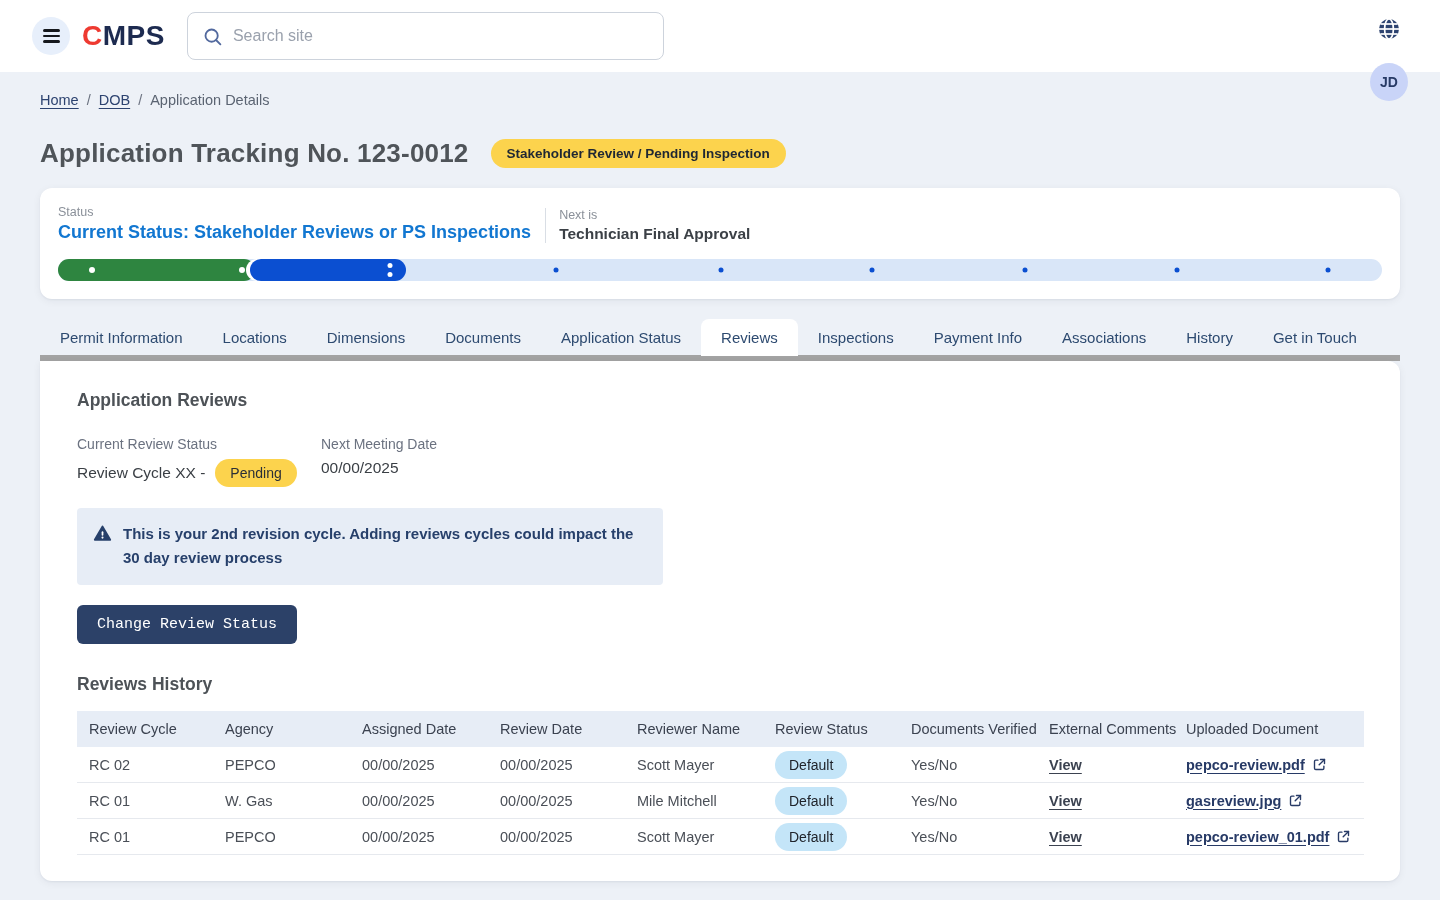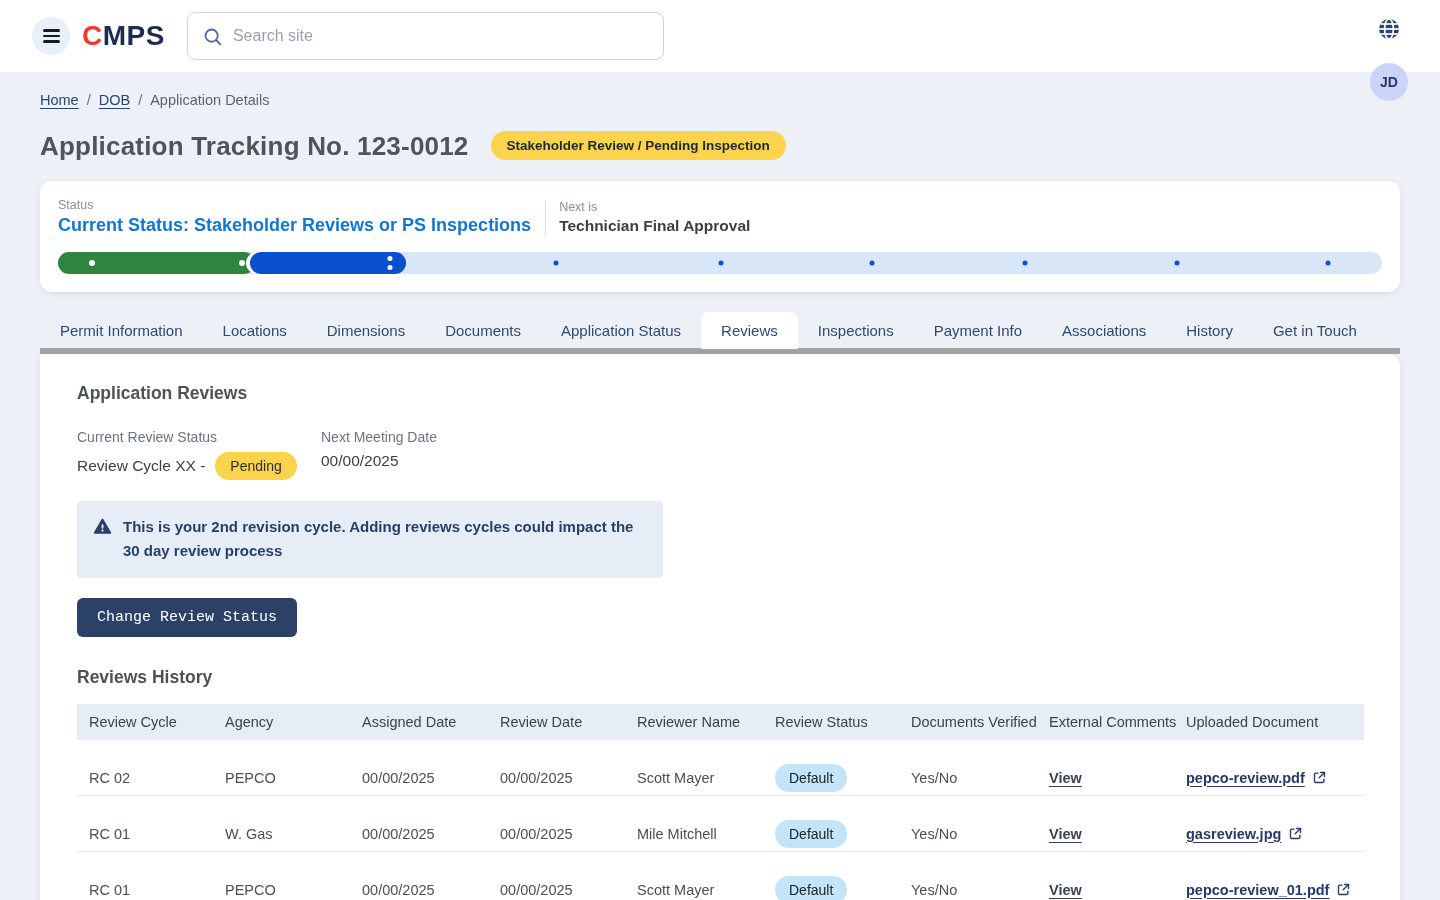--- a/index.html
+++ b/index.html
@@ -44,34 +44,34 @@
   }
 
   
   .page { padding:20px 40px 0 40px; }
 
   .breadcrumb { font-size:14.5px; display:flex; gap:8px; align-items:center; }
   .breadcrumb a { color:var(--link-navy,#2d4370); text-decoration:underline; text-underline-offset:3px; }
   .breadcrumb .sep { color:#6b7280; }
   .breadcrumb .current { color:#5b6472; }
 
-  .title-row { margin-top:23px; display:flex; align-items:flex-start; gap:22px; }
+  .title-row { margin-top:30px; display:flex; align-items:center; gap:22px; }
   .page-title { font-size:26px; font-weight:700; color:#4f5459; letter-spacing:.2px; }
   .pill-yellow {
     background:var(--badge-yellow,#fcd34d); color:#1f2733;
     font-size:13.5px; font-weight:600; border-radius:16px; padding:7px 16px;
   }
 
   
   .status-card {
     margin-top:19px; background:var(--panel-bg,#fff); border-radius:12px;
     box-shadow:0 1px 2px rgba(13,26,54,.05), 0 2px 8px rgba(13,26,54,.06);
     padding:17px 18px 18px 18px;
   }
-  .status-top { display:flex; align-items:center; }
+  .status-top { display:flex; align-items:flex-end; }
   .status-block { }
   .mini-label { font-size:12.5px; color:#8a9099; }
   .status-value { margin-top:3px; font-size:18px; font-weight:700; color:var(--accent-blue,#1277d1); }
   .next-block { margin-left:14px; padding-left:13px; border-left:1px solid #d9dee5; }
   .next-value { margin-top:3px; font-size:15.5px; font-weight:700; color:#3b4046; }
 
   .progress { position:relative; margin-top:16px; height:22px; border-radius:11px; background:var(--progress-track,#d9e6f8); }
   .seg-done {
     position:absolute; left:0; top:0; height:22px; width:14.9%;
     background:var(--progress-green,#2e8540); border-radius:11px;
@@ -140,21 +140,21 @@
   .history-title { margin-top:30px; }
 
   
   .rtable { margin-top:16px; width:100%; }
   .thead, .trow {
     display:grid;
     grid-template-columns:136px 137px 138px 137px 138px 136px 138px 137px 1fr;
     align-items:center; padding-left:12px;
   }
   .thead { height:36px; background:var(--info-bg,#e7edf6); font-size:14.5px; color:#3b4250; }
-  .trow { height:36px; border-bottom:1px solid #e6e9ee; font-size:14.5px; color:#4a4f57;margin-top:20px; }
+  .trow { height:36px; border-bottom:1px solid #e6e9ee; font-size:14.5px; color:#4a4f57; }
   .status-pill {
     display:inline-block; background:var(--badge-blue,#c4e5f8); color:#20242b;
     font-size:14px; border-radius:15px; padding:6px 14px;
   }
   .view-link { color:#3b4250; font-weight:700; text-decoration:underline; text-underline-offset:3px; cursor:pointer; }
   .doc-cell { display:flex; align-items:center; gap:7px; }
   .doc-link { color:#273a66; font-weight:700; text-decoration:underline; text-underline-offset:3px; cursor:pointer; }
 </style>
 </head>
 <body>

